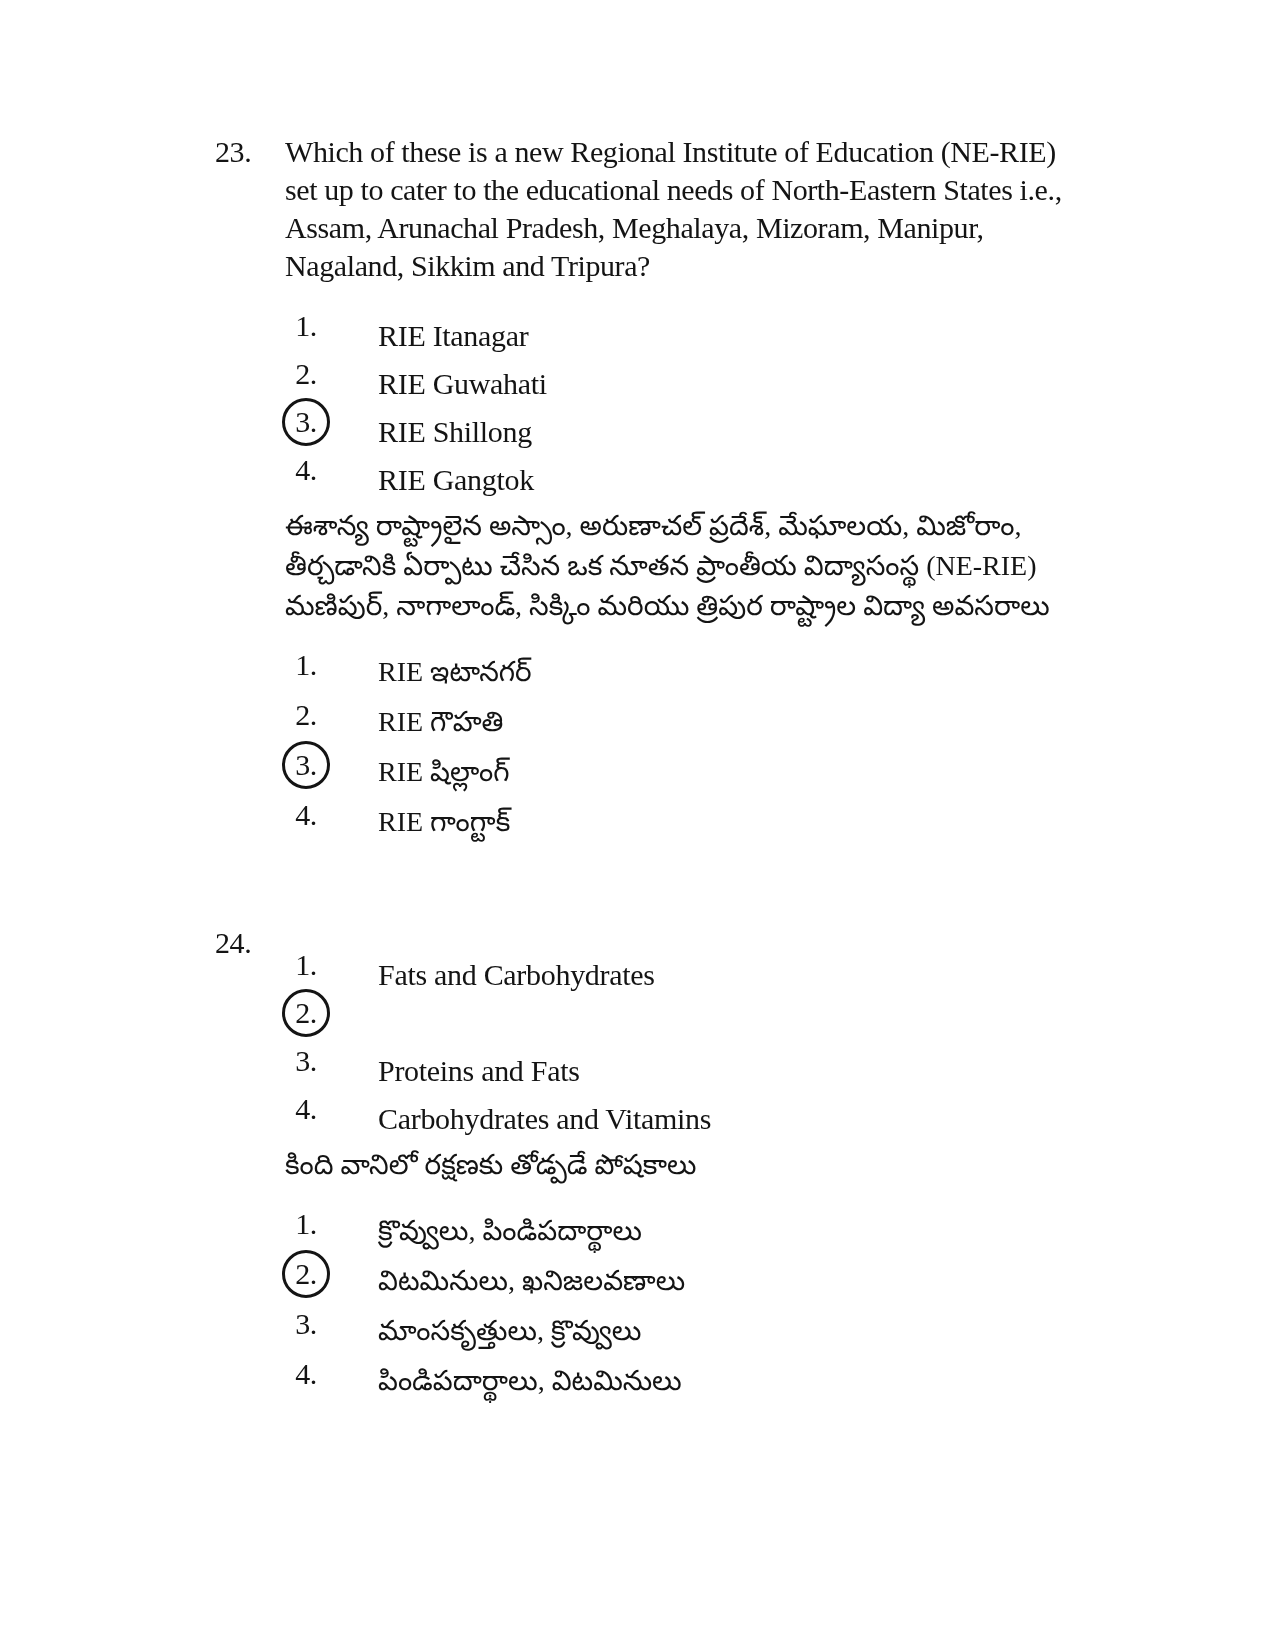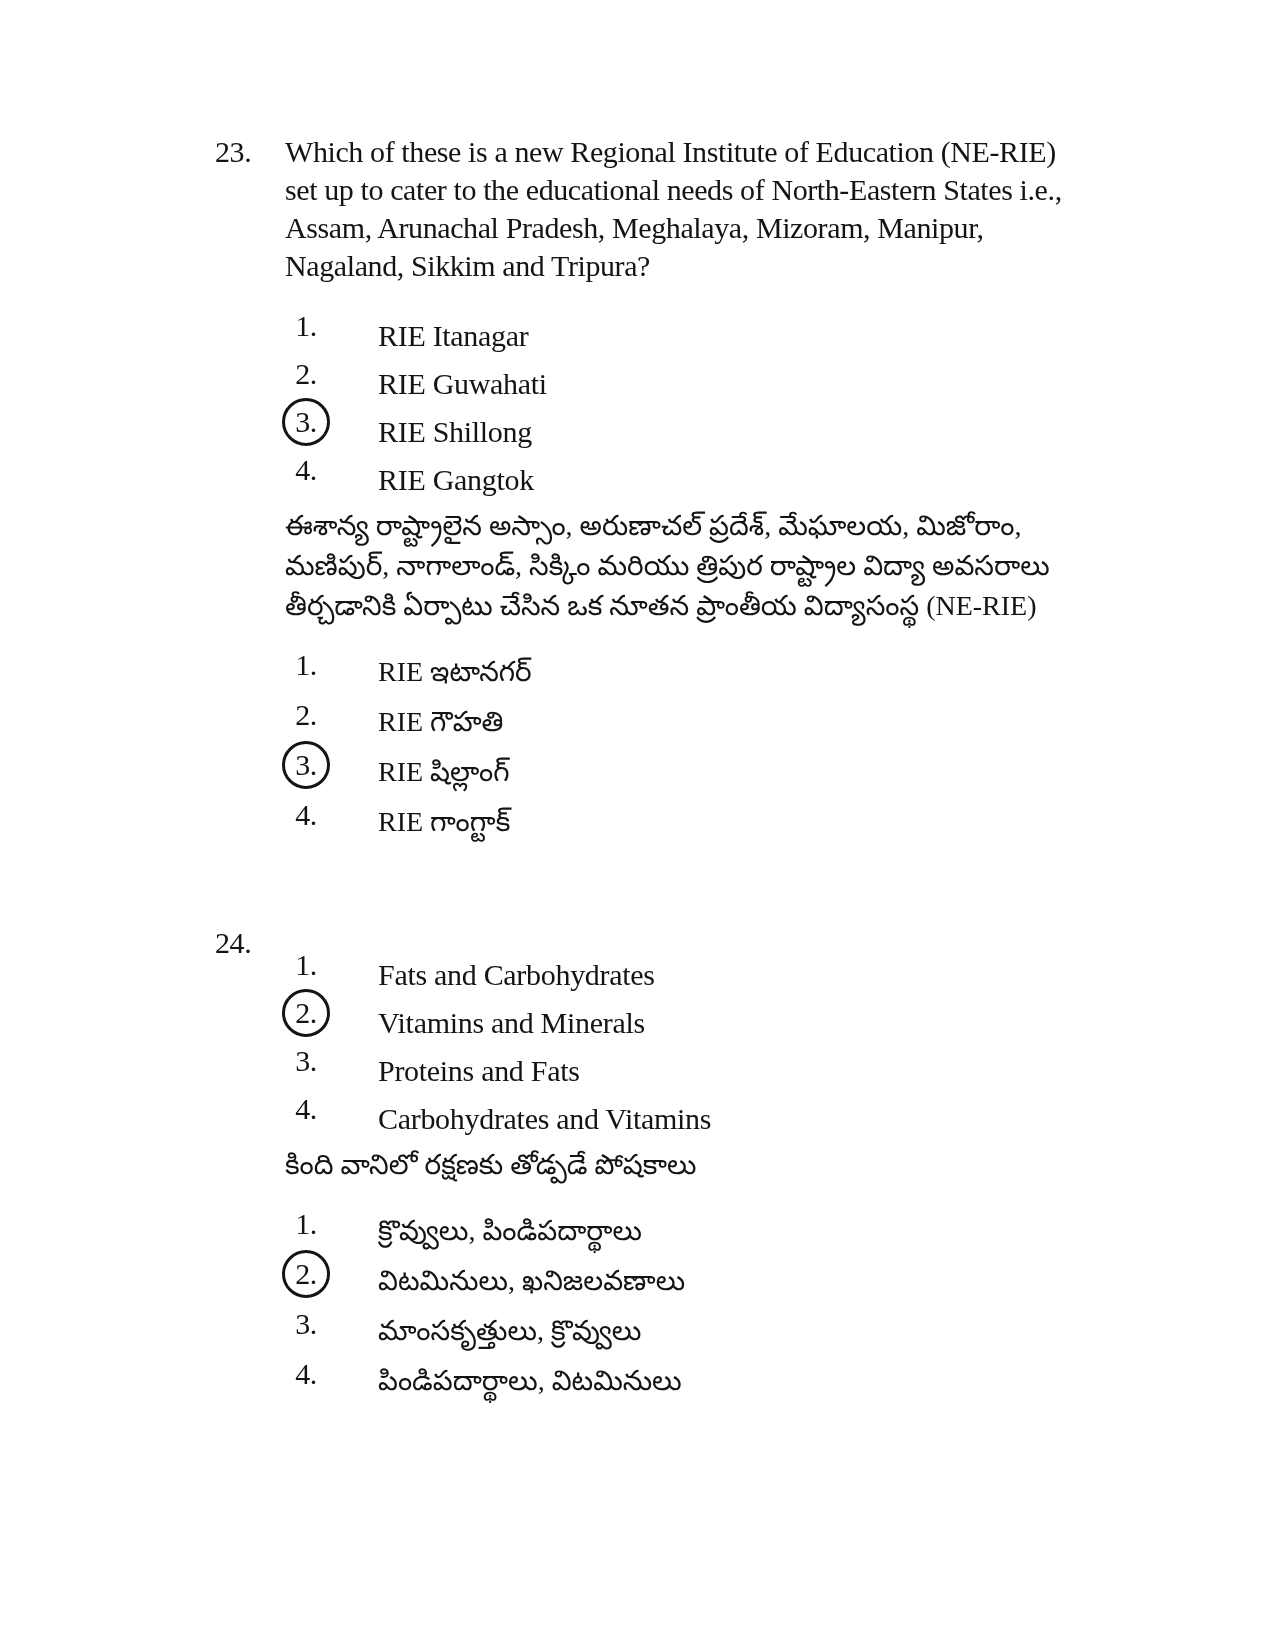--- a/index.html
+++ b/index.html
@@ -115,22 +115,22 @@
         <div class="opt">
           <div class="optnum">
             <span class="num">4.</span>
           </div>
           <div class="optlabel">RIE Gangtok</div>
         </div>
       </div>
 
       <div class="qtext-te">
         <div class="qline te">ఈశాన్య రాష్ట్రాలైన అస్సాం, అరుణాచల్ ప్రదేశ్, మేఘాలయ, మిజోరాం,</div>
+        <div class="qline te">తీర్చడానికి ఏర్పాటు చేసిన ఒక నూతన ప్రాంతీయ విద్యాసంస్థ (NE-RIE)</div>
         <div class="qline te">మణిపుర్, నాగాలాండ్, సిక్కిం మరియు త్రిపుర రాష్ట్రాల విద్యా అవసరాలు</div>
-        <div class="qline te">తీర్చడానికి ఏర్పాటు చేసిన ఒక నూతన ప్రాంతీయ విద్యాసంస్థ (NE-RIE)</div>
       </div>
 
       <div class="options te-opts">
         <div class="opt">
           <div class="optnum">
             <span class="num">1.</span>
           </div>
           <div class="optlabel">RIE ఇటానగర్</div>
         </div>
         <div class="opt">
@@ -165,21 +165,20 @@
         <div class="opt">
           <div class="optnum">
             <span class="num">1.</span>
           </div>
           <div class="optlabel">Fats and Carbohydrates</div>
         </div>
         <div class="opt">
           <div class="optnum">
             <span class="num circled">2.</span>
           </div>
-          <div class="optlabel">Vitamins and Minerals</div>
         </div>
         <div class="opt">
           <div class="optnum">
             <span class="num">3.</span>
           </div>
           <div class="optlabel">Proteins and Fats</div>
         </div>
         <div class="opt">
           <div class="optnum">
             <span class="num">4.</span>

